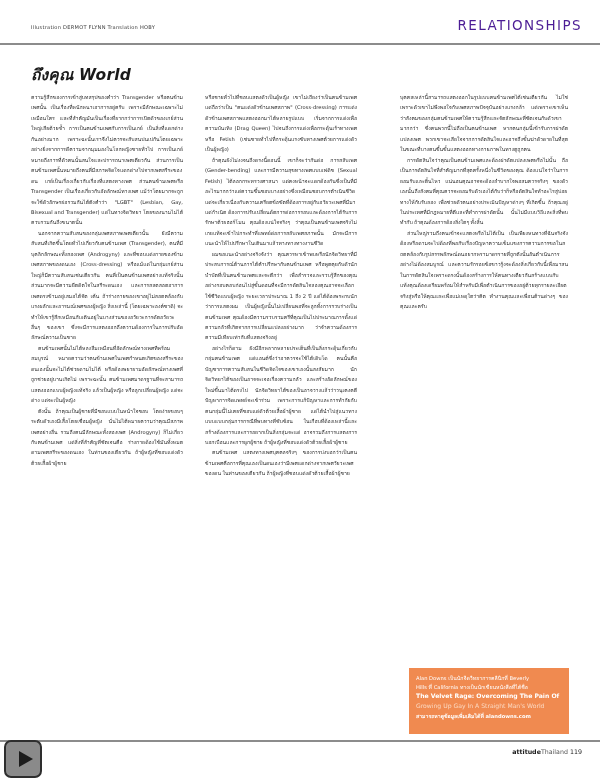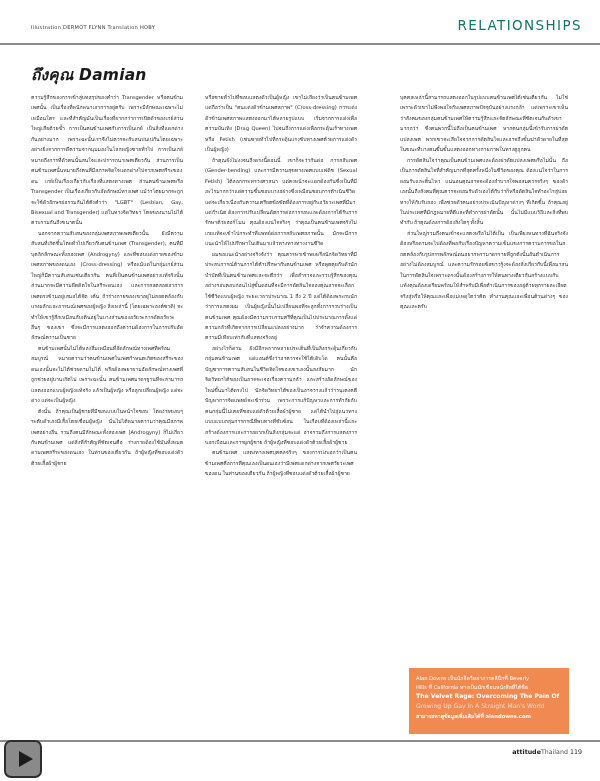--- a/index.html
+++ b/index.html
@@ -34,21 +34,21 @@
     letter-spacing: 0.25px;
     color: #3a3a3a;
     white-space: nowrap;
   }
   .section-label {
     position: absolute;
     right: 18px;
     top: -5px;
     font-size: 13.5px;
     letter-spacing: 1.4px;
-    color: #0f766e;
+    color: #4c1d95;
     white-space: nowrap;
   }
   .rule-top {
     position: absolute;
     left: 0;
     top: 21px;
     width: 600px;
     height: 2px;
     background: #8c8c8c;
   }
@@ -173,21 +173,21 @@
 <body>
 
 <div id="page">
 
   <div class="masthead">
     <div class="credits">Illustration DERMOT FLYNN  Translation HOBY</div>
     <div class="section-label">RELATIONSHIPS</div>
     <div class="rule-top"></div>
   </div>
 
-  <div class="headline">ถึงคุณ Damian</div>
+  <div class="headline">ถึงคุณ World</div>
 
   <div class="col" id="col-1">
     <p>ความรู้สึกของการเข้าสู่บทสรุปของคำว่า Transgender หรือคนข้ามเพศนั้น เป็นเรื่องที่หนักหนาเอาการอยู่ครับ เพราะมีลักษณะเฉพาะไม่เหมือนใคร และที่สำคัญมันเป็นเรื่องที่ยากกว่าการเปิดตัวของเกย์ส่วนใหญ่เสียด้วยซ้ำ การเป็นคนข้ามเพศกับการเป็นเกย์ เป็นสิ่งที่แตกต่างกันอย่างมาก เพราะฉะนั้นเราจึงไม่ควรจะสับสนปนเปกันโดยเฉพาะอย่างยิ่งจากการตีความจากมุมมองในโลกหญิงชายทั่วไป การเป็นเกย์หมายถึงการที่ตัวคนนั้นสนใจและปรารถนาเพศเดียวกัน ส่วนการเป็นคนข้ามเพศนั้นหมายถึงคนที่มีสภาพจิตใจแตกต่างไปจากเพศสรีระของตน เกย์เป็นเรื่องเกี่ยวกับเรื่องที่แสดงทางเพศ ส่วนคนข้ามเพศหรือ Transgender เป็นเรื่องเกี่ยวกับอัตลักษณ์ทางเพศ แม้ว่าโดยมากจะถูกจะใช้ตัวอักษรย่อรวมกันได้ดังคำว่า "LGBT" (Lesbian, Gay, Bisexual and Transgender) แต่ในทางจิตวิทยา โดยของนามไม่ได้ควบรวมกันถึงขนาดนั้น</p>
     <p>นอกจากความสับสนของกลุ่มเพศสภาพเพศเดียวนั้น ยังมีความสับสนที่เกิดขึ้นโดยทั่วไปเกี่ยวกับคนข้ามเพศ (Transgender), คนที่มีบุคลิกลักษณะทั้งสองเพศ (Androgyny) และที่ชอบแต่งกายของข้ามเพศสภาพของตนเอง (Cross-dressing) หรือแม้แต่ในกลุ่มเกย์ส่วนใหญ่ก็มีความสับสนเช่นเดียวกัน คนที่เป็นคนข้ามเพศอย่างแท้จริงนั้นส่วนมากจะมีความยึดติดใจในสรีระตนเอง และการสลดสอดอาการเพศตรงข้ามอยู่เสมอได้จัด เค้น ถ้าร่างกายของเขาอยู่ไม่สอดคล้องกับแรงผลักและอารมณ์เพศของผู้หญิง สิ่งเหล่านี้ (โดยเฉพาะองค์ชาติ) จะทำให้เขารู้สึกเหมือนกับเดินอยู่ในบางส่วนของอวัยวะการตัดอวัยวะอื่นๆ ของเขา ซึ่งจะมีการแสดงออกถึงความต้องการในการปรับอัตลักษณ์ความเป็นชาย</p>
     <p>คนข้ามเพศนั้นไม่ได้หลงลืมเหมือนที่อัตลักษณ์ทางเพศทีพร้อมสมบูรณ์ หมายความว่าคนข้ามเพศในเพศกำหนดเกิดของสรีระของตนเองนั้นจะไม่ได้ช่วยตามไม่ได้ หรือต้องพยายามอัตลักษณ์ทางเพศที่ถูกช่วยอยู่บานเกิดไม่ เพราะฉะนั้น คนข้ามเพศมาตรฐานที่จะสามารถแสดงออกแบบผู้หญิงแท้จริง แล้วเป็นผู้หญิง หรือลูกเปลี่ยนผู้หญิง แต่จะต่าง แต่จะเป็นผู้หญิง</p>
     <p>ดังนั้น ถ้าคุณเป็นผู้ชายที่มีชอบแบบในหน้าใจชอบ โดยง่ายขอบๆระดับตัวเองมีเสื้อโดยเชื่อมผู้หญิง นั่นไม่ได้หมายความว่าคุณมีสภาพเพศอย่างอื่น รวมถึงคนมีลักษณะทั้งสองเพศ (Androgyny) ก็ไม่เกี่ยวกับคนข้ามเพศ แต่สิ่งที่สำคัญที่ชัดเจนคือ ร่างกายต้องใช้มันทั้งหมดตามเพศสรีระของตนเอง ในท่านของเดียวกัน ถ้าผู้หญิงที่ชอบแต่งตัวด้วยเสื้อผ้าผู้ชาย</p>
   </div>
 
   <div class="col" id="col-2">
     <p>หรือชายทั่วไปที่ชอบแสดงตัวเป็นผู้หญิง เขาไม่เถียงว่าเป็นคนข้ามเพศ แต่ถือว่าเป็น "คนแต่งตัวข้ามเพศสภาพ" (Cross-dressing) การแต่งตัวข้ามเพศสภาพแสดงออกมาได้หลายรูปแบบ เริ่มจากการแต่งเพื่อความบันเทิง (Drag Queen) ไปจนถึงการแต่งเพื่อกระตุ้นเร้าทางเพศหรือ Fetish (เช่นชายทั่วไปที่กระตุ้นแรงขับทางเพศด้วยการแต่งตัวเป็นผู้หญิง)</p>

